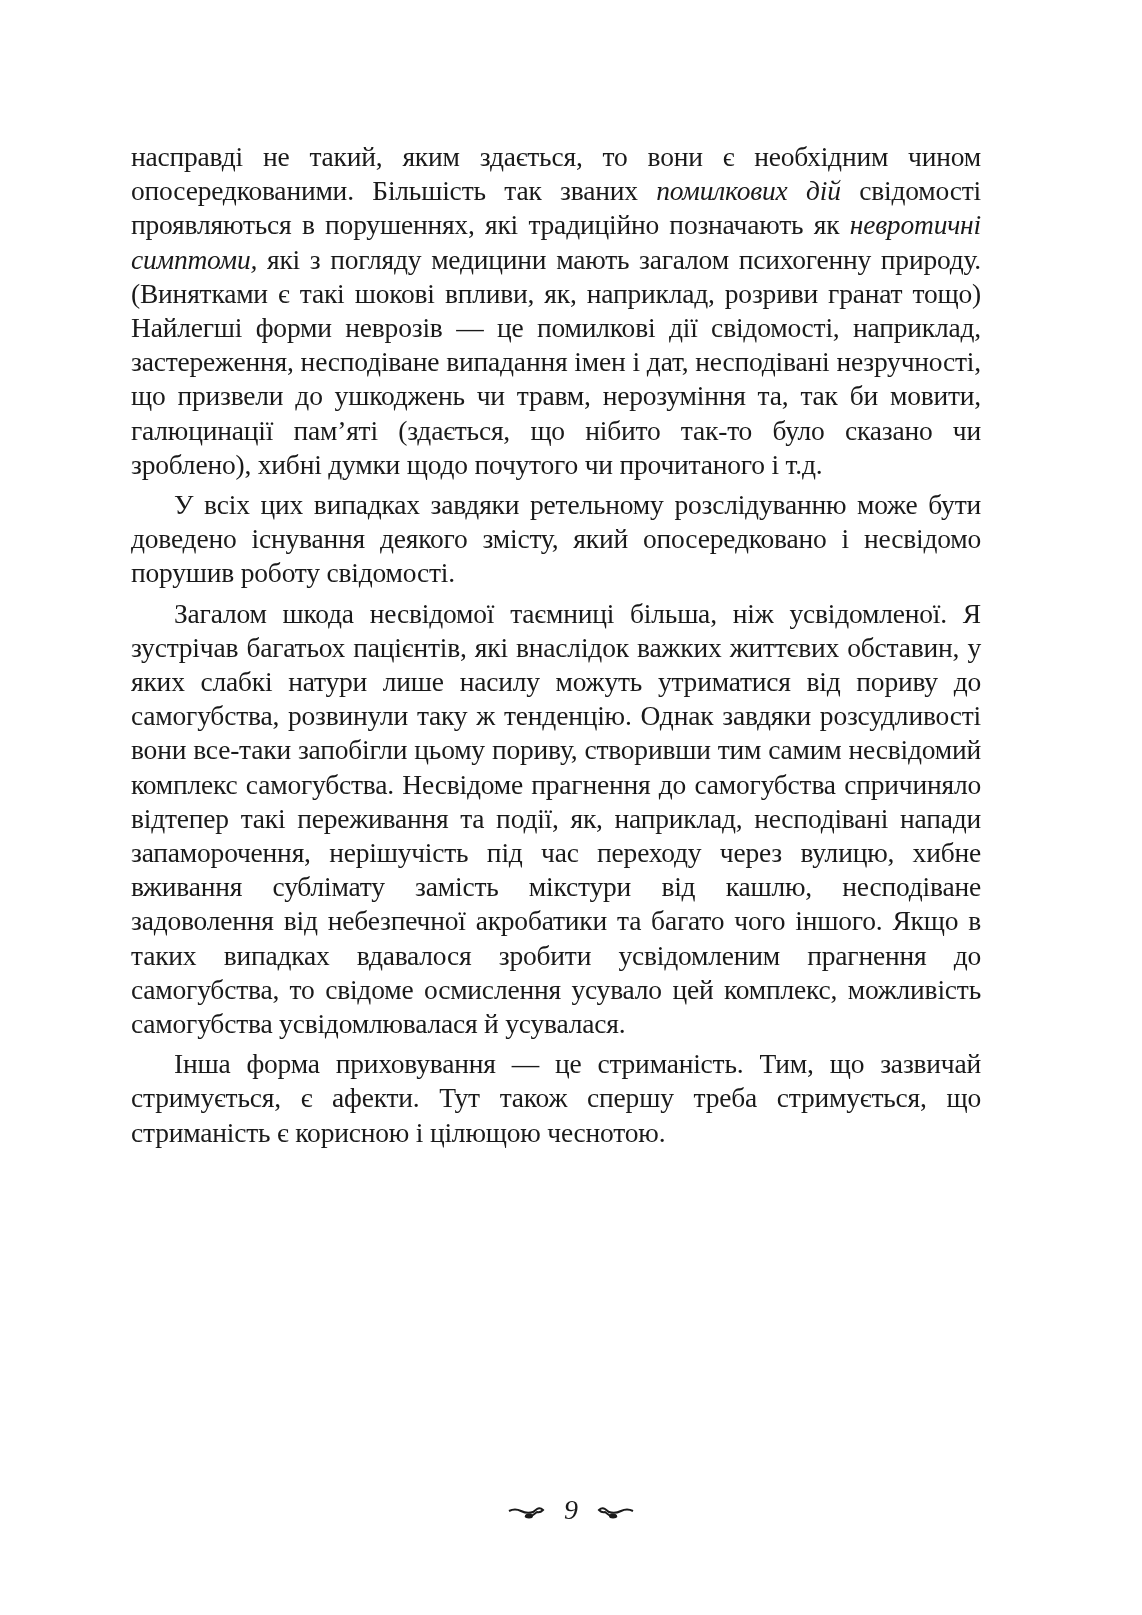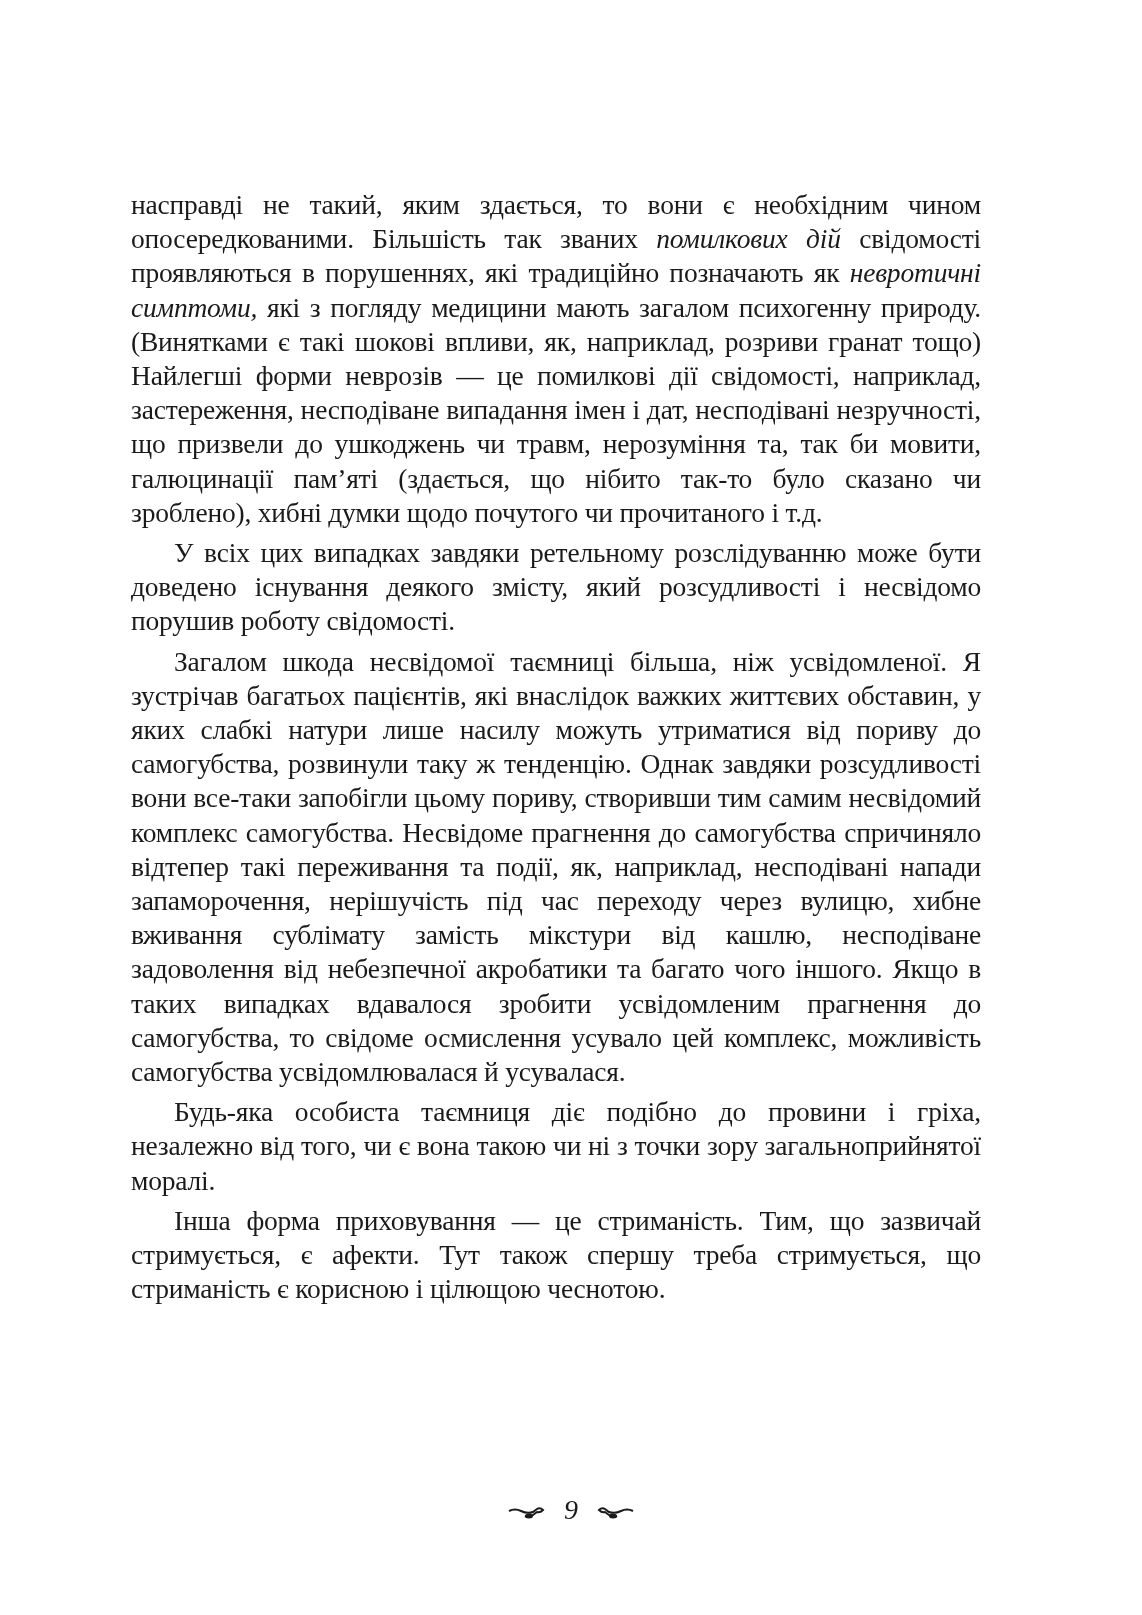--- a/index.html
+++ b/index.html
@@ -1,42 +1,41 @@
 <!DOCTYPE html>
 <html><head>
 <meta charset="utf-8">
 <style>
   html, body { margin:0; padding:0; background:#ffffff; }
   body { width:1142px; height:1615px; position:relative; overflow:hidden; }
   .page {
     position:absolute; left:131px; top:140px; width:850px;
     font-family:"Liberation Serif", "DejaVu Serif", serif;
     font-size:27.5px; line-height:34.2px; color:#1a1a1a;
-    text-align:justify; letter-spacing:-0.2px;margin-top:48px;
+    text-align:justify; letter-spacing:-0.2px;
   }
   .page p { margin:0; text-indent:0; }
   .page p.ind { text-indent:43px; }
   .page p + p { margin-top:6px; }
   em { font-style:italic; }
   .folio {
     position:absolute; left:0; width:1142px; top:1494px;
     text-align:center; font-family:"Liberation Serif", serif;
     font-size:28px; font-style:italic; color:#1a1a1a;
   }
   .orn { display:inline-block; width:40px; height:16px; vertical-align:middle; }
   .num { margin:0 10px; }
 </style>
 </head>
 <body>
 
 <div class="page">
   <p id="p0"><span>насправді не такий, яким здається, то вони є необхідним чином опосередкованими. Більшість так званих </span><em>помилкових дій</em><span> свідомості проявляються в порушеннях, які традиційно позначають як </span><em>невротичні симптоми,</em><span> які з погляду медицини мають загалом психогенну природу. (Винятками є такі шокові впливи, як, наприклад, розриви гранат тощо) Найлегші форми неврозів — це помилкові дії свідомості, наприклад, застереження, несподіване випадання імен і дат, несподівані незручності, що призвели до ушкоджень чи травм, нерозуміння та, так би мовити, галюцинації пам’яті (здається, що нібито так-то було сказано чи зроблено), хибні думки щодо почутого чи прочитаного і т.д.</span></p>
-  <p id="p1" class="ind"><span>У всіх цих випадках завдяки ретельному розслідуванню може бути доведено існування деякого змісту, який розсудливості і несвідомо порушив роботу свідомості.</span></p>
+  <p id="p1" class="ind"><span>У всіх цих випадках завдяки ретельному розслідуванню може бути доведено існування деякого змісту, який опосередковано і несвідомо порушив роботу свідомості.</span></p>
   <p id="p2" class="ind"><span>Загалом шкода несвідомої таємниці більша, ніж усвідомленої. Я зустрічав багатьох пацієнтів, які внаслідок важких життєвих обставин, у яких слабкі натури лише насилу можуть утриматися від пориву до самогубства, розвинули таку ж тенденцію. Однак завдяки розсудливості вони все-таки запобігли цьому пориву, створивши тим самим несвідомий комплекс самогубства. Несвідоме прагнення до самогубства спричиняло відтепер такі переживання та події, як, наприклад, несподівані напади запаморочення, нерішучість під час переходу через вулицю, хибне вживання сублімату замість мікстури від кашлю, несподіване задоволення від небезпечної акробатики та багато чого іншого. Якщо в таких випадках вдавалося зробити усвідомленим прагнення до самогубства, то свідоме осмислення усувало цей комплекс, можливість самогубства усвідомлювалася й усувалася.</span></p>
-  <p id="p3" class="ind"><span>Будь-яка особиста таємниця діє подібно до провини і гріха, незалежно від того, чи є вона такою чи ні з точки зору загальноприйнятої моралі.</span></p>
   <p id="p4" class="ind"><span>Інша форма приховування — це стриманість. Тим, що зазвичай стримується, є афекти. Тут також спершу треба стримується, що стриманість є корисною і цілющою чеснотою.</span></p>
 </div>
 
 <div class="folio">
   <svg class="orn" viewBox="0 0 40 16">
     <path d="M2 6 Q8 3 14 6 Q20 9 26 7 L30 4 Q33 2 36 5 Q33 8 30 7 L26 10 Q22 13 18 11" fill="none" stroke="#1a1a1a" stroke-width="2"></path>
     <ellipse cx="22" cy="11" rx="4" ry="2.5" fill="#1a1a1a"></ellipse>
   </svg>
   <span class="num">9</span>
   <svg class="orn" viewBox="0 0 40 16">

